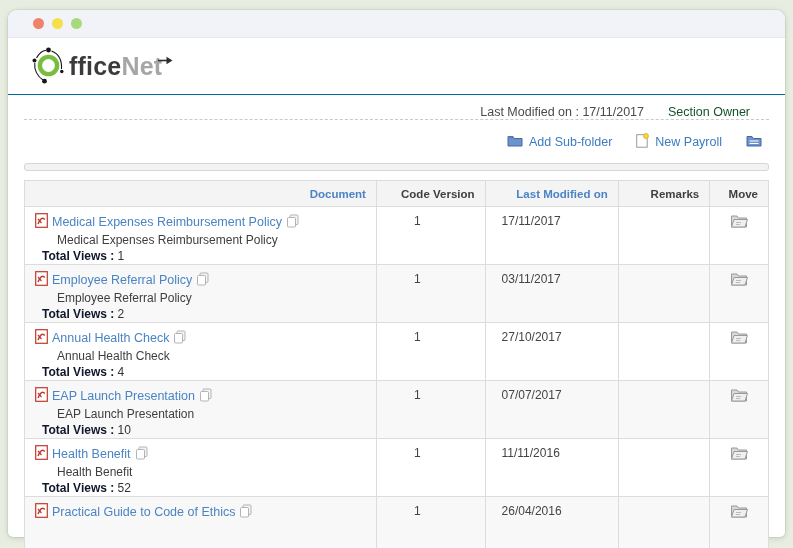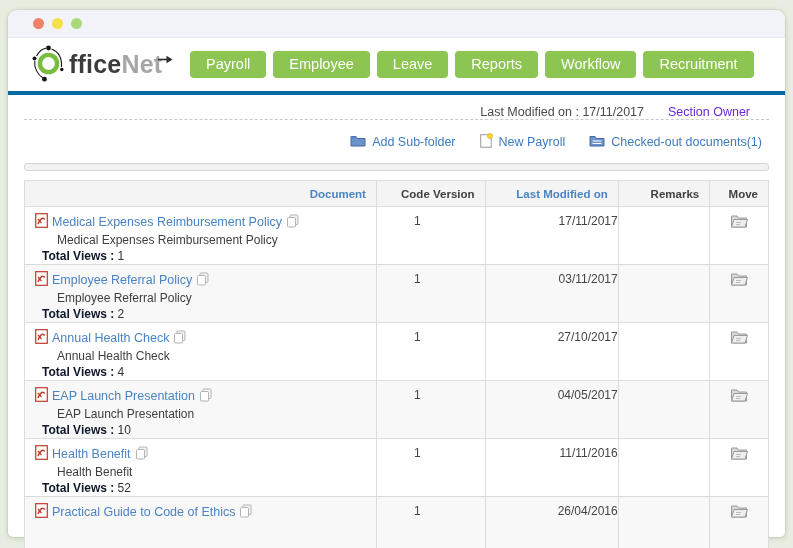--- a/index.html
+++ b/index.html
@@ -21,40 +21,40 @@
     display:flex; align-items:center; padding-left:25px; gap:8px;
     border-bottom:1px solid #e7e9f0;
   }
   .dot { width:11px; height:11px; border-radius:50%; display:inline-block; }
   .dot.red { background:#ef8267; }
   .dot.yellow { background:#f5e04a; }
   .dot.green { background:#a8da7d; }
   
   .header {
     height:57px; display:flex; align-items:center; padding:0 18px 0 22px;
-    border-bottom:4px solid #0369a1; background:#fff;
+    border-bottom:1px solid #0369a1; background:#fff;
   }
   .logo { display:flex; align-items:center; min-width:152px; }
   .logo-text { font-size:25px; letter-spacing:.2px; margin-left:2px; }
   .logo-dark { color:#3b3b3d; font-weight:bold; }
   .logo-light { color:#a6a6a6; font-weight:bold; }
   .logo-arrow { margin-left:-4px; margin-top:-12px; }
   .nav { display:flex; gap:7px; margin-left:8px; }
   .nav-btn {
     background:#8cc551; color:#ffffff; border:none; border-radius:4px;
     font-family:"Liberation Sans", sans-serif;
     font-size:14.5px; padding:6px 16px 7px; cursor:pointer; line-height:1;
   }
   
   .content { padding:6px 13px 0; }
   .meta-row {
     display:flex; justify-content:flex-end; gap:24px;
     padding:4px 22px 0 0; font-size:12.5px; color:#4a4a4a;
   }
-  .meta-link { color:#6d28d9; text-decoration:none; cursor:pointer; }
+  .meta-link { color:#14532d; text-decoration:none; cursor:pointer; }
   .page-title { font-size:14px; font-weight:bold; color:#1a5dad; margin:1px 0 9px 7px; }
   .dashed-sep { border-top:1px dashed #c9c9c9; margin:0 3px 13px; }
   .actions {
     display:flex; justify-content:flex-end; align-items:center; gap:24px;
     padding-right:10px; margin-bottom:12px; font-size:12.5px;
   }
   .action-link { display:flex; align-items:center; gap:6px; color:#3c7cc0; text-decoration:none; cursor:pointer; }
   .scroll-strip {
     height:8px; background:#f2f2f2; border:1px solid #d6d6d6; border-radius:3px;
     margin:0 3px 9px;
@@ -73,21 +73,21 @@
   tbody tr:nth-child(even) { background:#f8f8f8; }
   td { vertical-align:top; font-size:12px; color:#444; }
   .doc-cell { padding:6px 6px 0 10px; line-height:15px; }
   .doc-line1 { display:flex; align-items:center; gap:4px; white-space:nowrap; }
   .doc-link { color:#4a84c4; text-decoration:none; font-size:12.5px; cursor:pointer; }
   .doc-sub { padding-left:22px; color:#3e3e3e; margin-top:1px; }
   .doc-views { padding-left:7px; margin-top:1px; }
   .views-label { color:#0f172a; font-weight:bold; }
   .views-value { color:#333; }
   .ver-cell { padding:7px 0 0 37px; }
-  .date-cell { padding:7px 0 0 16px;text-align:right; }
+  .date-cell { padding:7px 0 0 16px; }
   .move-cell { padding:6px 0 0 20px; }
   .icon { flex:0 0 auto; display:inline-block; }
   .move-btn { cursor:pointer; background:none; border:none; padding:0; }
 </style>
 </head>
 <body>
 
 <div class="frame">
 
   <div class="titlebar">
@@ -111,28 +111,20 @@
         </svg>
       </span>
       <span class="logo-text"><span class="logo-dark">ffice</span><span class="logo-light">Net</span></span>
       <span class="icon logo-arrow">
         <svg width="15" height="9" viewBox="0 0 15 9">
           <path d="M0 4.5 H9.5" stroke="#2e2e2e" stroke-width="1.6"></path>
           <path d="M8.5 0.8 L14.5 4.5 L8.5 8.2 Z" fill="#2e2e2e"></path>
         </svg>
       </span>
     </div>
-    <nav class="nav">
-      <button class="nav-btn">Payroll</button>
-      <button class="nav-btn">Employee</button>
-      <button class="nav-btn">Leave</button>
-      <button class="nav-btn">Reports</button>
-      <button class="nav-btn">Workflow</button>
-      <button class="nav-btn">Recruitment</button>
-    </nav>
   </div>
 
   <div class="content">
 
     <div class="meta-row">
       <span>Last Modified on : 17/11/2017</span>
       <a class="meta-link">Section Owner</a>
     </div>
 
     <div class="dashed-sep"></div>
@@ -156,21 +148,20 @@
         </span>
         <span>New Payroll</span>
       </a>
       <a class="action-link">
         <span class="icon">
           <svg width="16" height="13" viewBox="0 0 16 13">
             <path d="M1 2.5 h5 l1.4 2 H15 v7.5 H1 Z" fill="#6d93cc" stroke="#47689f" stroke-width="1"></path>
             <path d="M3.5 7 h9 M3.5 9.5 h9" stroke="#ffffff" stroke-width="1.1"></path>
           </svg>
         </span>
-        <span>Checked-out documents(1)</span>
       </a>
     </div>
 
     <div class="scroll-strip"></div>
 
     <table>
       <colgroup>
         <col class="c-doc">
           <col class="c-ver">
           <col class="c-date">
@@ -325,21 +316,21 @@
           </svg>
         </span>
       </div>
       <div class="doc-sub">EAP Launch Presentation</div>
       <div class="doc-views">
         <span class="views-label">Total Views :</span>
         <span class="views-value">10</span>
       </div>
     </td>
     <td class="ver-cell">1</td>
-    <td class="date-cell">04/05/2017</td>
+    <td class="date-cell">07/07/2017</td>
     <td></td>
     <td class="move-cell">
       <button class="move-btn">
         <span class="icon">
           <svg width="18" height="15" viewBox="0 0 18 15">
             <path d="M1.5 3 h5.5 l1.5 2 H16.5 v9 H1.5 Z" fill="#d9d9d9" stroke="#9a9a9a"></path>
             <path d="M1.5 14 L4 6.5 h13.5 L15 14 Z" fill="#efefef" stroke="#9a9a9a"></path>
             <path d="M6 9.5 h5 M6 11.5 h4" stroke="#b5b5b5" stroke-width="0.9"></path>
           </svg>
         </span>

